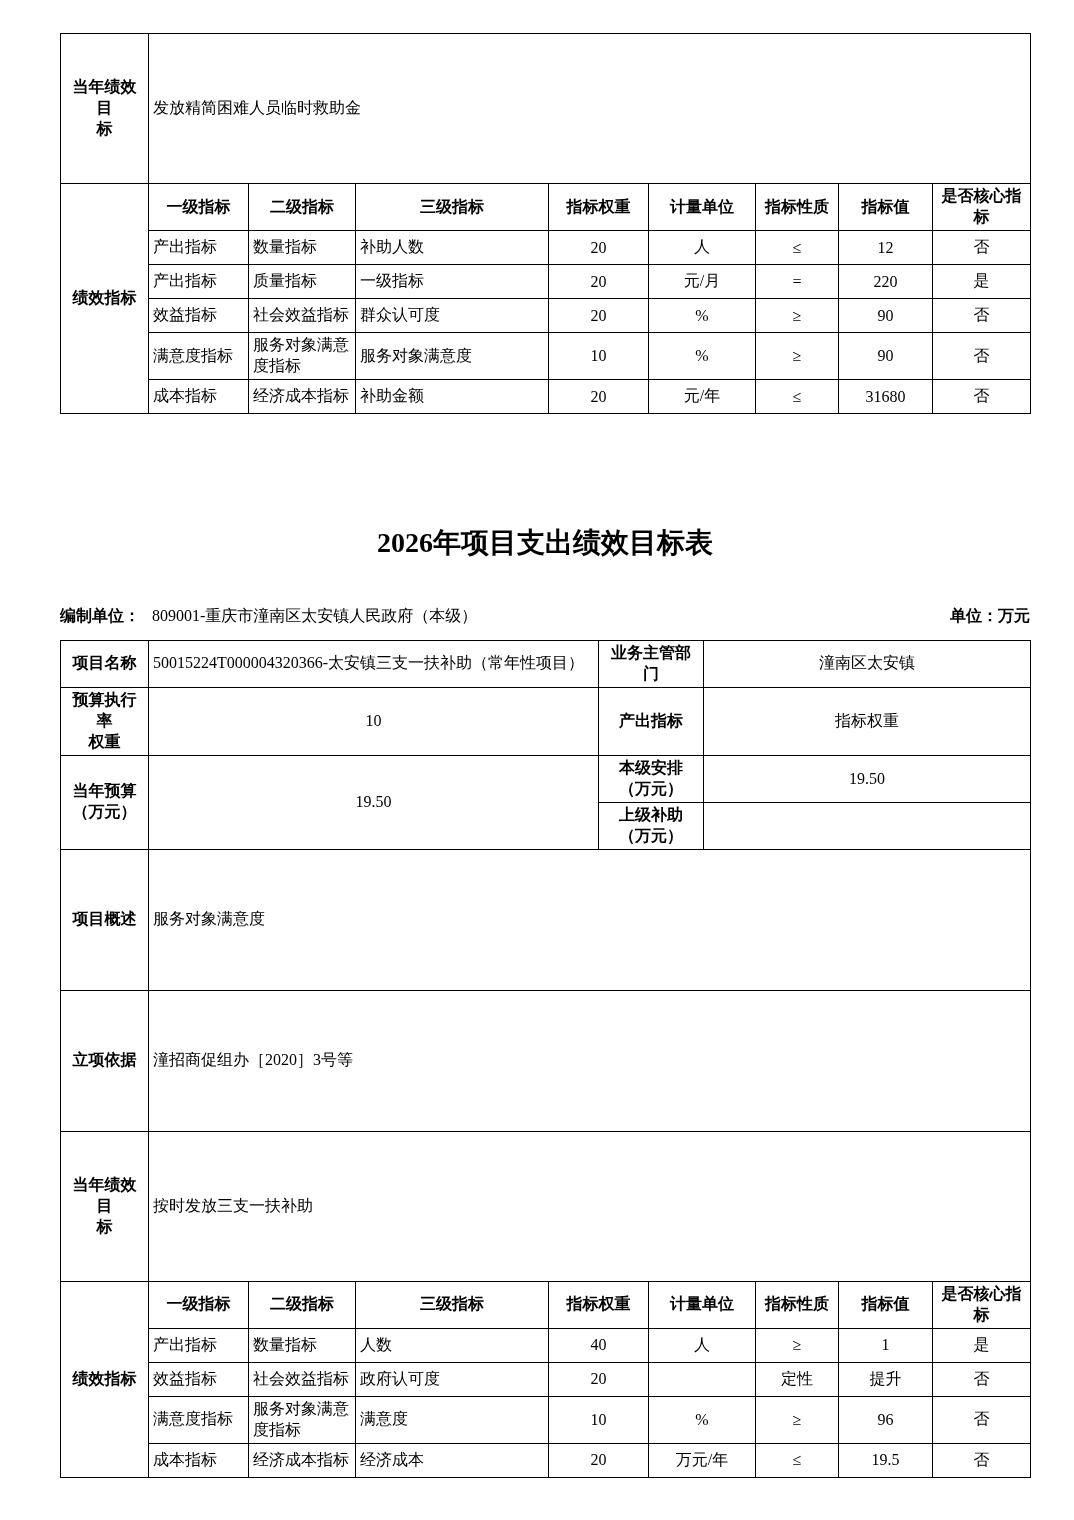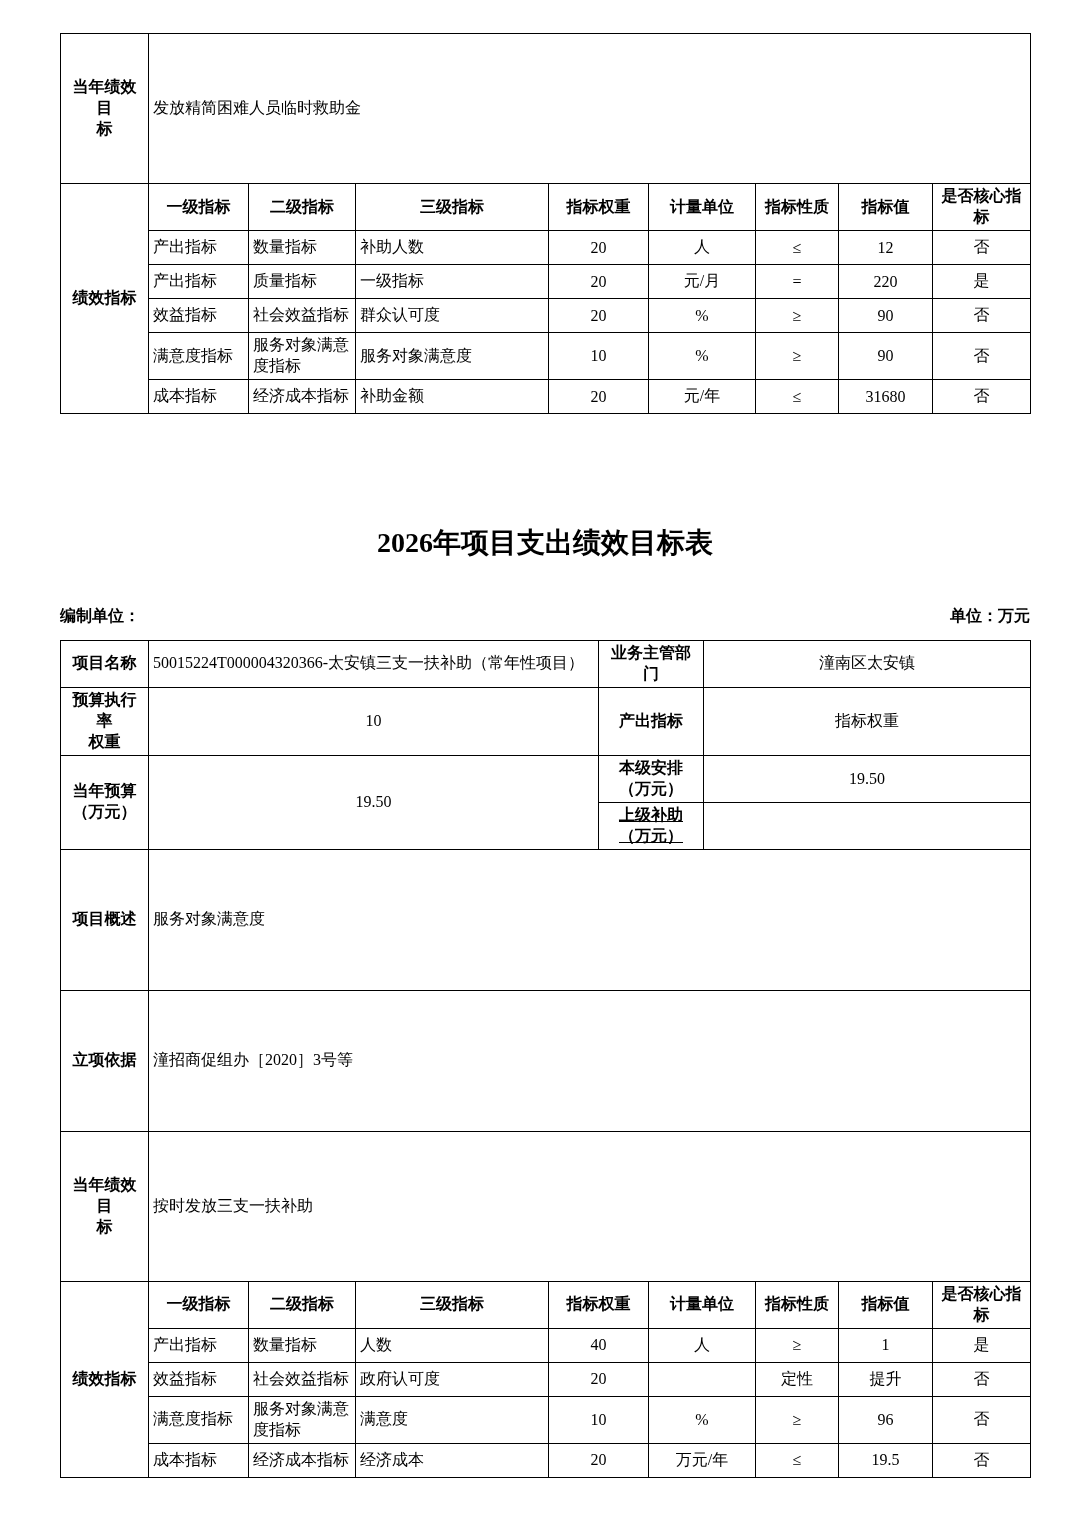--- a/index.html
+++ b/index.html
@@ -45,21 +45,21 @@
     width: 970px; margin: 46px 0 13px 60px;
     display: flex; align-items: baseline;
     font-size: 16px;
     gap: 12px;
   }
   .b { font-weight: bold; }
   .meta .unit { margin-left: auto; text-align: center; }
   .r1 .h { height: 44px; }
   .r2 .h { height: 49px; }
   .r3a .h { height: 45px; }
-  .r3b .h { height: 46px; text-decoration: underline; }
+  .r3b .h { height: 46px; }
   .r4 .h { height: 141px; text-align: center; }
   .r5 .h { height: 141px; }
   .r6 .h { height: 150px; }
 </style>
 </head>
 <body>
 
 <table class="tA">
   <colgroup>
       <col style="width:88px">
@@ -147,20 +147,21 @@
         <td class="ac">≤</td>
         <td class="ac">31680</td>
         <td class="ac">否</td>
       </tr>
     </tbody>
 </table>
 
 <div class="title">2026年项目支出绩效目标表</div>
 <div class="meta">
   <span class="b">编制单位：</span>
+  <span>809001-重庆市潼南区太安镇人民政府（本级）</span>
   <span class="unit b">单位：万元</span>
 </div>
 
 <table>
   <colgroup>
       <col style="width:88px">
       <col style="width:450px">
       <col style="width:105px">
       <col style="width:327px">
     </colgroup>

